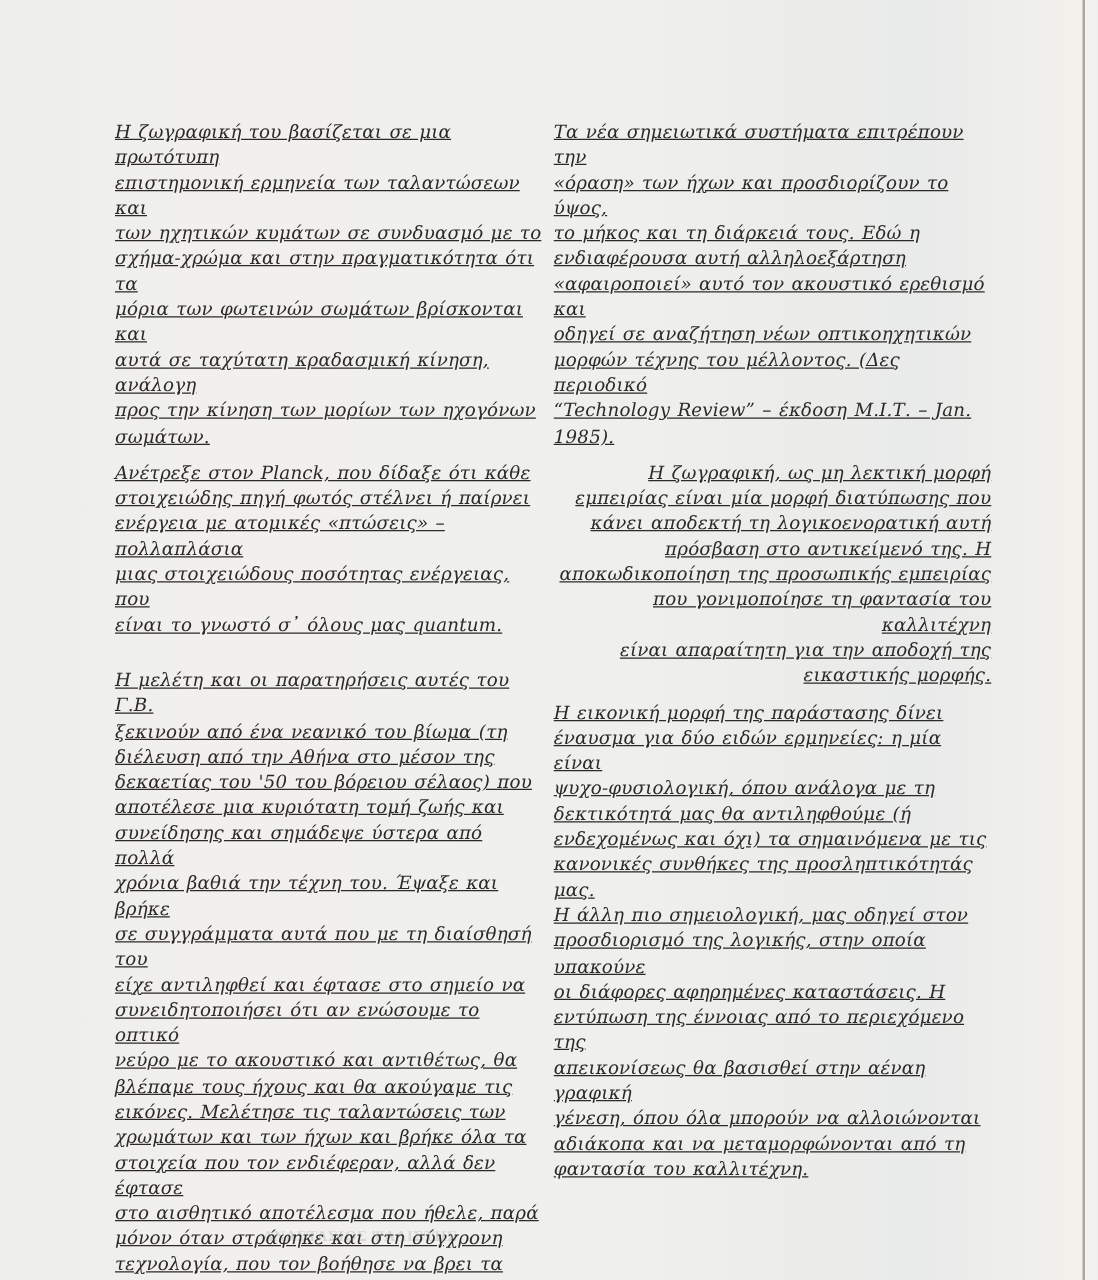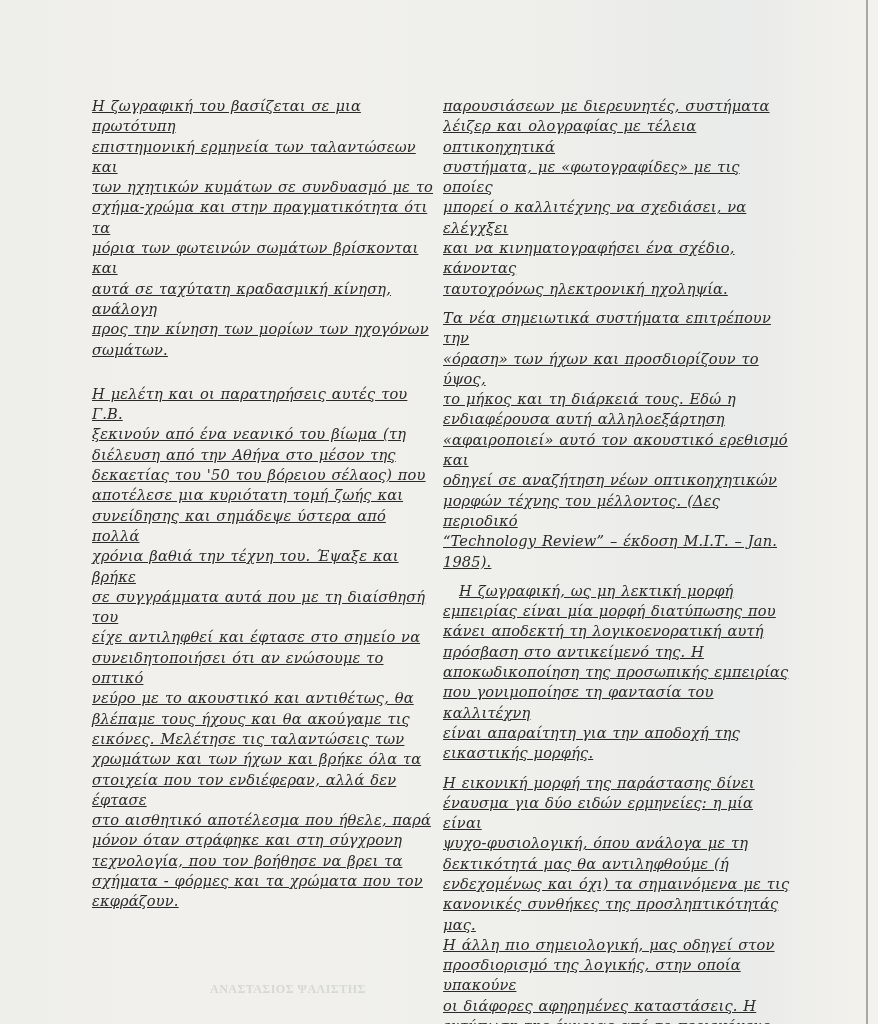--- a/index.html
+++ b/index.html
@@ -50,20 +50,25 @@
 
 <div class="column col-left">
   <p class="para">Η ζωγραφική του βασίζεται σε μια πρωτότυπη
 επιστημονική ερμηνεία των ταλαντώσεων και
 των ηχητικών κυμάτων σε συνδυασμό με το
 σχήμα-χρώμα και στην πραγματικότητα ότι τα
 μόρια των φωτεινών σωμάτων βρίσκονται και
 αυτά σε ταχύτατη κραδασμική κίνηση, ανάλογη
 προς την κίνηση των μορίων των ηχογόνων
 σωμάτων.</p>
+  <p class="para">Ανέτρεξε στον Planck, που δίδαξε ότι κάθε
+στοιχειώδης πηγή φωτός στέλνει ή παίρνει
+ενέργεια με ατομικές «πτώσεις» – πολλαπλάσια
+μιας στοιχειώδους ποσότητας ενέργειας, που
+είναι το γνωστό σ᾽ όλους μας quantum.</p>
   <p class="para gap-large">Η μελέτη και οι παρατηρήσεις αυτές του Γ.Β.
 ξεκινούν από ένα νεανικό του βίωμα (τη
 διέλευση από την Αθήνα στο μέσον της
 δεκαετίας του '50 του βόρειου σέλαος) που
 αποτέλεσε μια κυριότατη τομή ζωής και
 συνείδησης και σημάδεψε ύστερα από πολλά
 χρόνια βαθιά την τέχνη του. Έψαξε και βρήκε
 σε συγγράμματα αυτά που με τη διαίσθησή του
 είχε αντιληφθεί και έφτασε στο σημείο να
 συνειδητοποιήσει ότι αν ενώσουμε το οπτικό
@@ -74,36 +79,30 @@
 στοιχεία που τον ενδιέφεραν, αλλά δεν έφτασε
 στο αισθητικό αποτέλεσμα που ήθελε, παρά
 μόνον όταν στράφηκε και στη σύγχρονη
 τεχνολογία, που τον βοήθησε να βρει τα
 σχήματα - φόρμες και τα χρώματα που τον
 εκφράζουν.</p>
 
 </div>
 
 <div class="column col-right">
-  <p class="para">παρουσιάσεων με διερευνητές, συστήματα
-λέιζερ και ολογραφίας με τέλεια οπτικοηχητικά
-συστήματα, με «φωτογραφίδες» με τις οποίες
-μπορεί ο καλλιτέχνης να σχεδιάσει, να ελέγχξει
-και να κινηματογραφήσει ένα σχέδιο, κάνοντας
-ταυτοχρόνως ηλεκτρονική ηχοληψία.</p>
   <p class="para">Τα νέα σημειωτικά συστήματα επιτρέπουν την
 «όραση» των ήχων και προσδιορίζουν το ύψος,
 το μήκος και τη διάρκειά τους. Εδώ η
 ενδιαφέρουσα αυτή αλληλοεξάρτηση
 «αφαιροποιεί» αυτό τον ακουστικό ερεθισμό και
 οδηγεί σε αναζήτηση νέων οπτικοηχητικών
 μορφών τέχνης του μέλλοντος. (Δες περιοδικό
 “Technology Review” – έκδοση Μ.Ι.Τ. – Jan.
 1985).</p>
-  <p class="para" style="text-indent:16px;">Η ζωγραφική, ως μη λεκτική μορφή
+  <p class="para" style="text-indent:16px;text-align:right;">Η ζωγραφική, ως μη λεκτική μορφή
 εμπειρίας είναι μία μορφή διατύπωσης που
 κάνει αποδεκτή τη λογικοενορατική αυτή
 πρόσβαση στο αντικείμενό της. Η
 αποκωδικοποίηση της προσωπικής εμπειρίας
 που γονιμοποίησε τη φαντασία του καλλιτέχνη
 είναι απαραίτητη για την αποδοχή της
 εικαστικής μορφής.</p>
   <p class="para">Η εικονική μορφή της παράστασης δίνει
 έναυσμα για δύο ειδών ερμηνείες: η μία είναι
 ψυχο-φυσιολογική, όπου ανάλογα με τη

